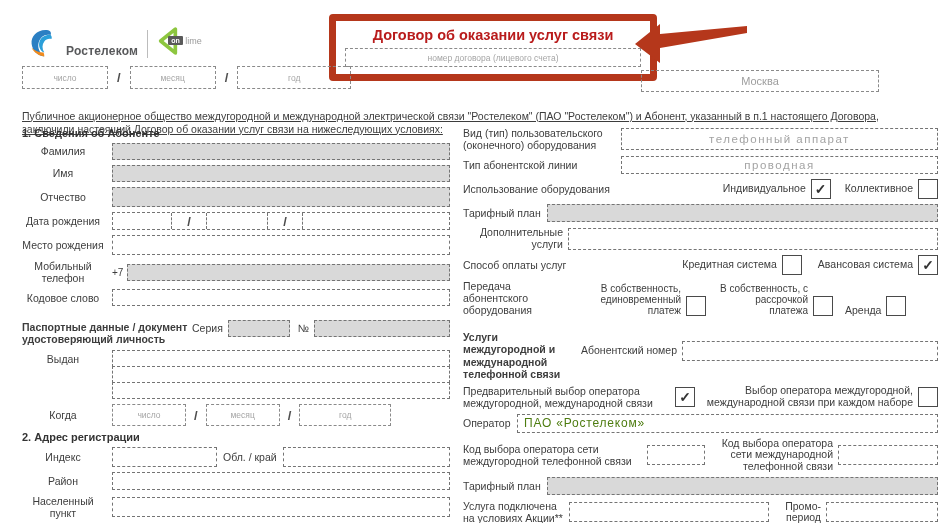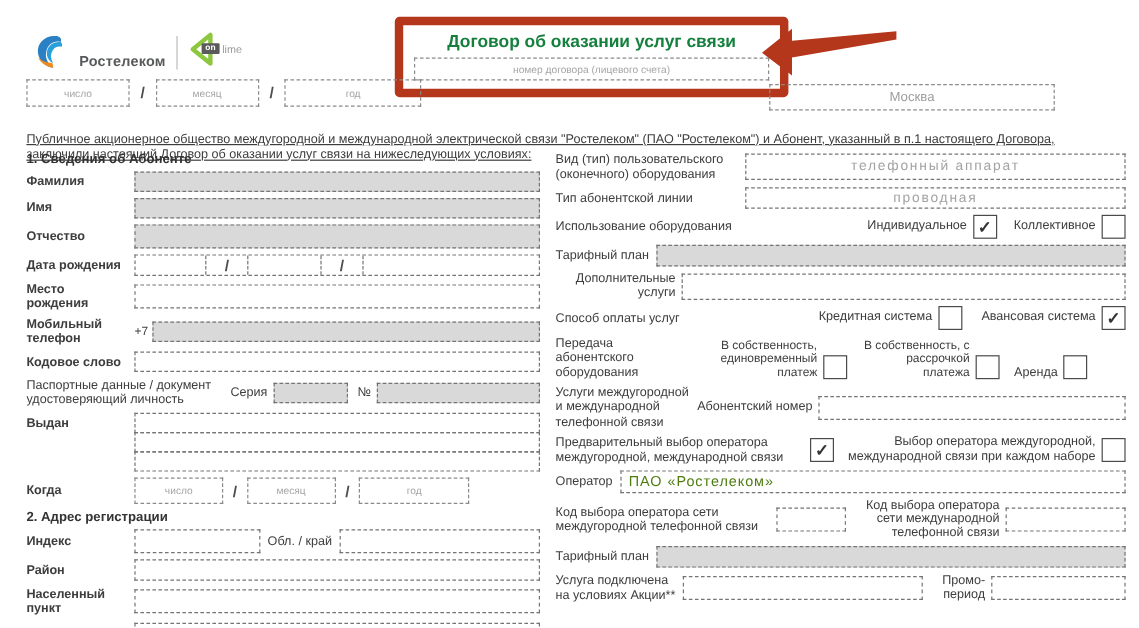--- a/index.html
+++ b/index.html
@@ -11,21 +11,21 @@
   .logo{position:absolute;left:30px;top:24px;display:flex;align-items:flex-end;gap:9px;}
   .brand-text{font-weight:bold;font-size:12px;color:#58595b;letter-spacing:.2px;}
   .logo-divider{width:1px;height:28px;background:#bcbcbc;}
   .onlime{position:relative;width:60px;height:34px;}
   .onlime .on-chip{position:absolute;left:11px;top:12px;background:#5a5a5a;color:#fff;
       font-size:7px;font-weight:bold;padding:1px 3px;border-radius:1px;}
   .onlime .lime-txt{position:absolute;left:28px;top:12px;color:#9a9a9a;font-size:9px;}
 
   .titlebox{position:absolute;left:329px;top:14px;width:296px;border:7px solid #b5371b;
       border-radius:4px;background:#fff;padding:4px 9px 7px;}
-  .titlebox .ttl{margin:2px 0 5px;font-size:14.5px;font-weight:bold;text-align:center;color:#15803d;}
+  .titlebox .ttl{margin:2px 0 5px;font-size:14.5px;font-weight:bold;text-align:center;color:#b91c1c;}
   .numbox{border:1.5px dashed #8a8a8a;height:17px;display:flex;align-items:center;
       justify-content:center;color:#a5a5a5;font-size:8.5px;}
 
   .arrow{position:absolute;left:633px;top:13px;}
 
   .citybox{position:absolute;left:641px;top:70px;width:236px;height:20px;
       border:1.5px dashed #8a8a8a;display:flex;align-items:center;justify-content:center;
       color:#9d9d9d;font-size:11px;}
 
   .daterow{position:absolute;left:22px;top:66px;display:flex;align-items:center;gap:9px;}
@@ -44,29 +44,29 @@
   .fbox{border:1px dashed #747474;height:17px;flex:1;box-sizing:border-box;}
   .gray{background:#d9d9d9;}
   .cb{width:20px;height:20px;border:1px solid #4a4a4a;background:#fff;display:inline-flex;
       align-items:center;justify-content:center;font-size:14px;font-weight:bold;color:#333;
       flex:0 0 auto;box-sizing:border-box;}
   .ph{color:#4d7c0f;}
   .val{display:flex;align-items:center;justify-content:center;color:#a3a3a3;
       letter-spacing:1.5px;font-size:11.5px;}
 
   .lrow{display:flex;margin-bottom:5px;align-items:center;}
-  .llab{width:82px;flex:0 0 auto;text-align:left;padding-right:8px;line-height:1.15;font-weight:bold;}
+  .llab{width:82px;flex:0 0 auto;text-align:center;padding-right:8px;line-height:1.15;}
   .dsegwrap{display:flex;align-items:center;}
   .dslash{width:34px;display:flex;align-items:center;justify-content:center;
       border-left:1px dashed #747474;border-right:1px dashed #747474;height:100%;}
 
   .rrow{display:flex;margin-bottom:5px;align-items:center;}
   .rlab{flex:0 0 auto;line-height:1.15;padding-right:6px;}
   .optlab{line-height:1.1;text-align:right;padding-right:5px;}
-  .bold{font-weight:normal;}
+  .bold{font-weight:bold;margin-top:10px;}
   .stack3{display:flex;flex-direction:column;flex:1;}
   .stack3 .fbox{flex:0 0 auto;width:100%;}
   .stack3 .fbox + .fbox{margin-top:-1px;}
 </style>
 </head>
 <body>
 
 <div id="header">
 
   <div class="logo">

